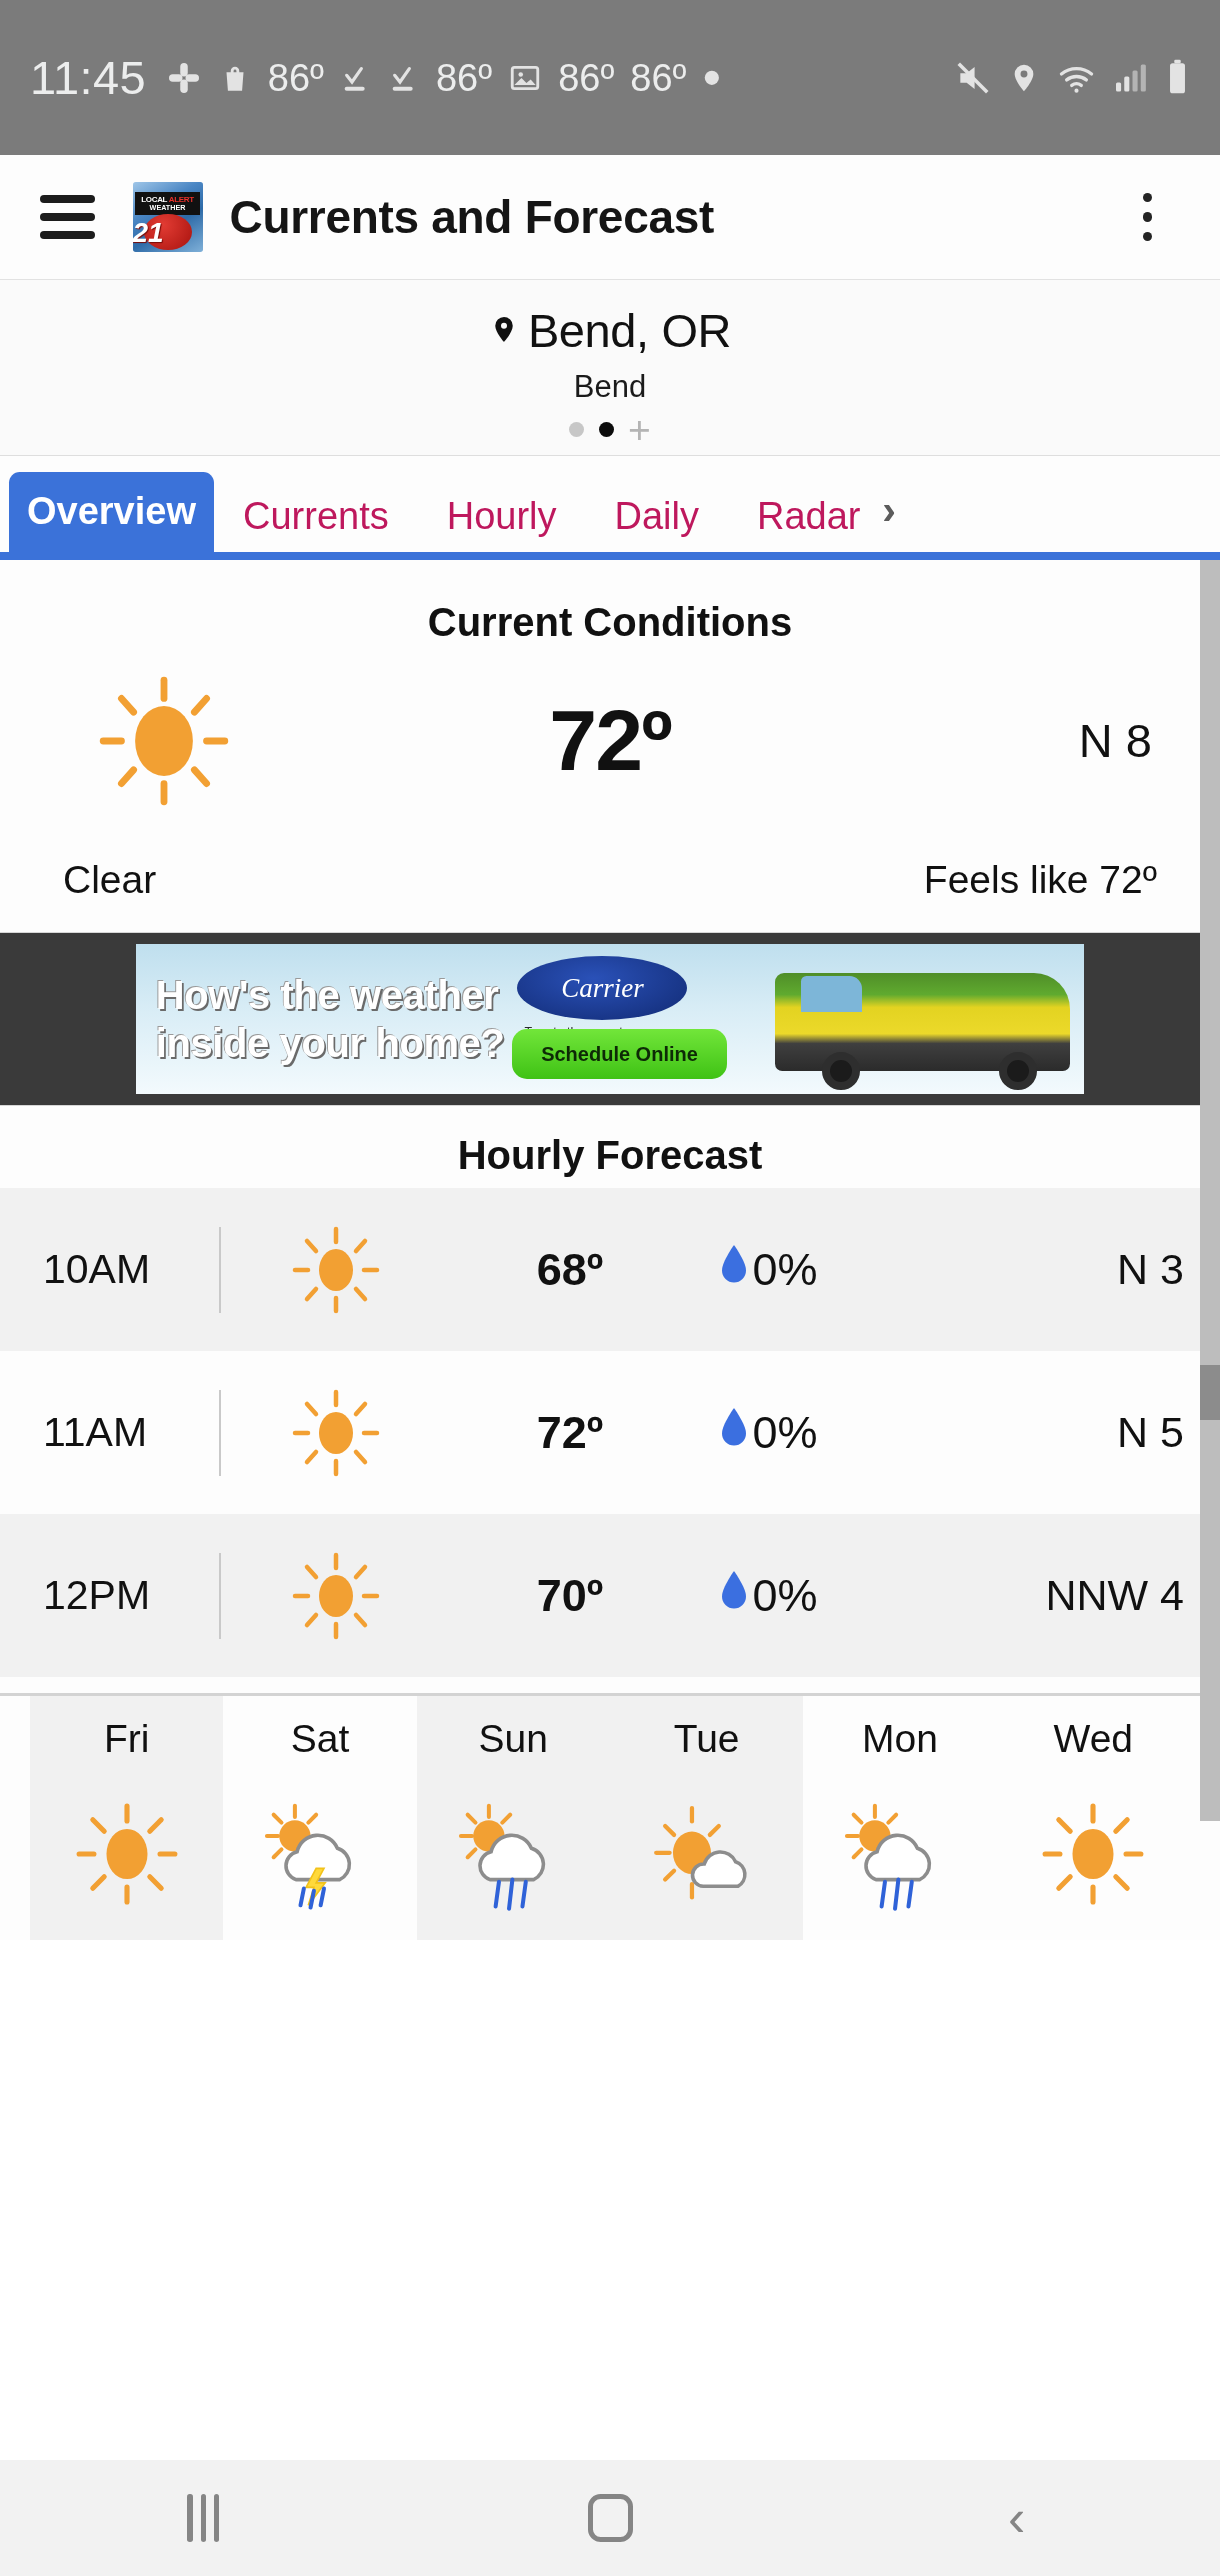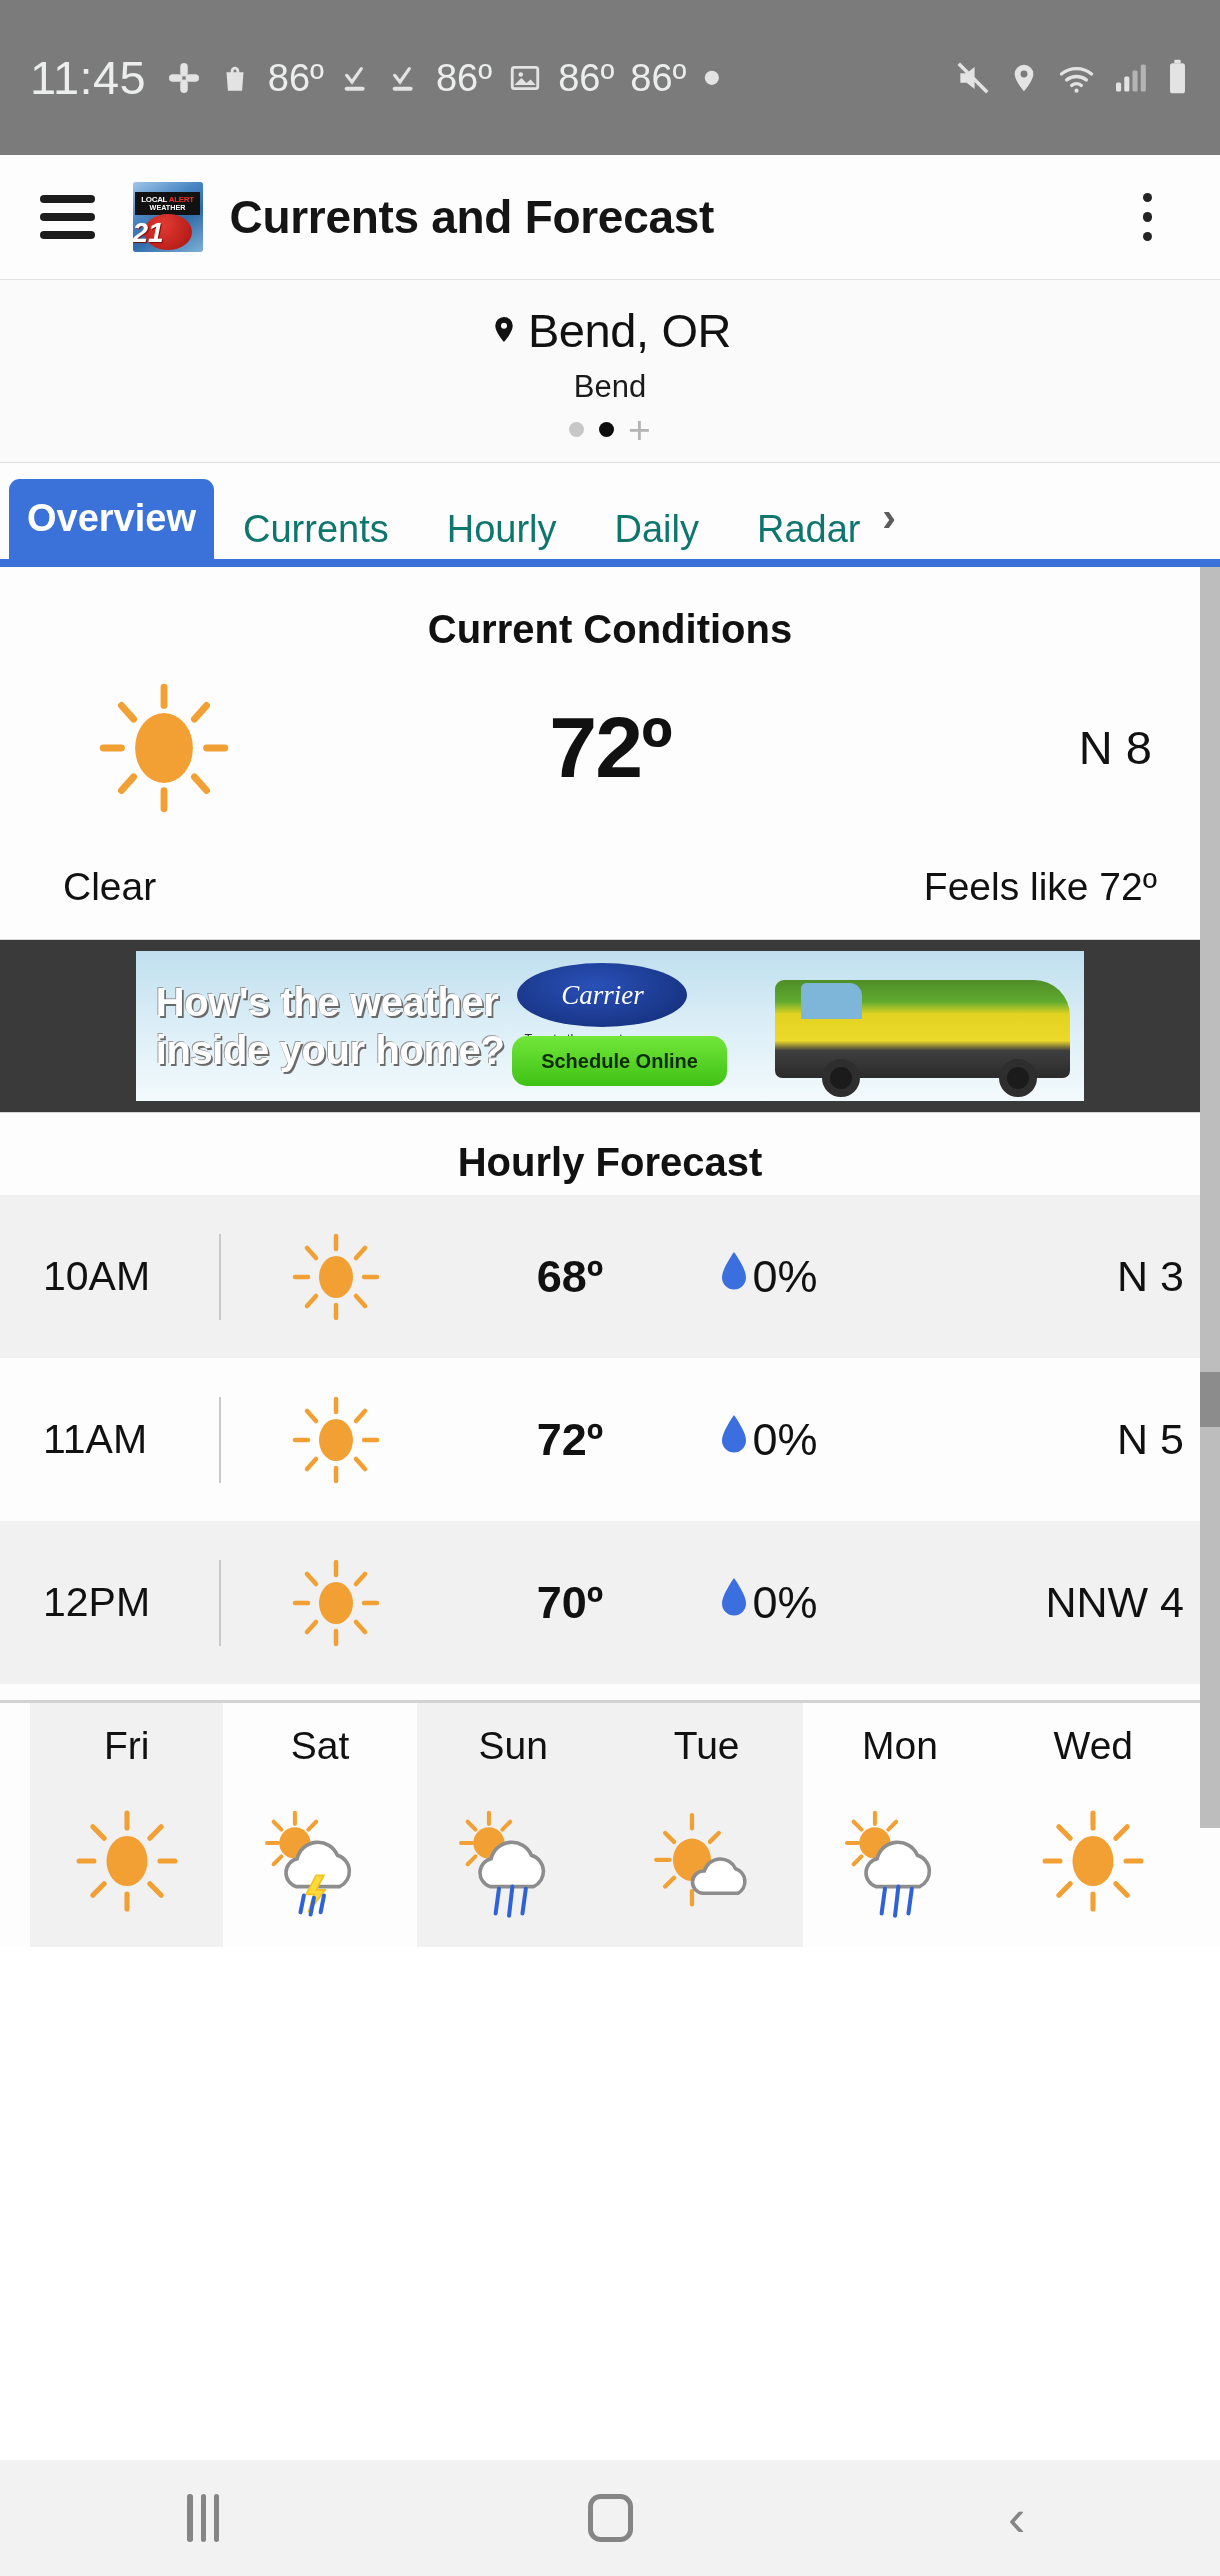--- a/index.html
+++ b/index.html
@@ -54,35 +54,35 @@
   .appbar-title{
     flex:1; font-size:46px; font-weight:bold; color:#151515; margin-left:27px;
     letter-spacing:-0.3px; white-space:nowrap;
   }
   .kebab{ width:48px; display:flex; flex-direction:column; align-items:center; gap:9.8px; margin-right:21.5px; cursor:pointer;}
   .kebab i{ width:9.8px; height:9.8px; border-radius:50%; background:#242424; display:block; }
 
   
   .location{
     background:#fafafa; border-bottom:0.9px solid #dedede;
-    padding:23px 0 23px; text-align:center;
+    padding:23px 0 16px; text-align:center;
   }
   .loc-row{ display:flex; align-items:center; justify-content:center; gap:9px; }
   .loc-name{ font-size:47px; color:#111; letter-spacing:-0.4px; }
   .loc-sub{ font-size:31px; color:#1a1a1a; margin-top:10.7px; }
   .loc-dots{ display:flex; align-items:center; justify-content:center; gap:14.3px; margin-top:16px; }
   .dot{ width:15px; height:15px; border-radius:50%; background:#c7c7c7; }
   .dot.active{ background:#0c0c0c; }
   .plus{ font-size:39px; color:#b4b4b4; line-height:18px; font-weight:300; cursor:pointer; }
 
   
   .tabswrap{ background:#fdfdfd; position:relative; padding-top:16px; }
   .tabs{ display:flex; align-items:flex-end; padding-left:9px; }
   .tab{
-    font-size:38px; color:#0f766e; padding:18px 29px 8px;
+    font-size:38px; color:#be185d; padding:18px 29px 14px;
     white-space:nowrap; cursor:pointer;
   }
   .tab.active{
     background:#3b72d9; color:#fff; font-weight:bold;
     border-radius:10.7px 10.7px 0 0; padding:18px 18px 19.7px;
   }
   .tab-arrow{ font-size:41px; color:#5c5c5c; font-weight:600; margin-left:-7.2px; padding-bottom:18px; cursor:pointer;}
   .tab-underline{ height:8px; background:#3b72d9; width:100%; }
 
   

